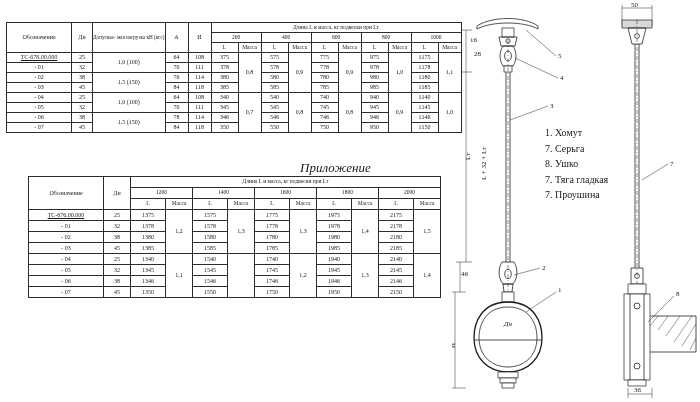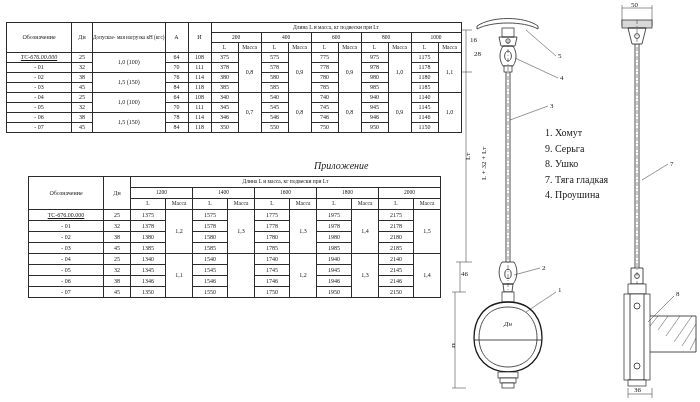--- a/index.html
+++ b/index.html
@@ -44,21 +44,21 @@
   #table-bottom{position:absolute;left:28px;top:176px;}
   #table-bottom td,#table-bottom th{height:10px;}
   #table-bottom .desig{width:74px;}
   #table-bottom .dn{width:26px;}
   #table-bottom .lcell{width:34px;}
   #table-bottom .mcell{width:26px;}
   #table-bottom .hdr{font-size:5.5px;}
 
   .caption-app{
     position:absolute;left:300px;top:160px;
-    font-size:10px;font-style:italic;margin-left:14px;
+    font-size:13px;font-style:italic;
   }
 
   
   #legend{
     position:absolute;left:545px;top:125px;
     font-size:10px;line-height:1.55;
   }
   #legend div{white-space:nowrap;}
 
   
@@ -326,24 +326,24 @@
       <td>1550</td>
       <td>1750</td>
       <td>1950</td>
       <td>2150</td>
     </tr>
   </tbody>
     </table>
 
   <div id="legend">
     <div>1. Хомут</div>
-    <div>9. Серьга</div>
+    <div>7. Серьга</div>
     <div>8. Ушко</div>
     <div>7. Тяга гладкая</div>
-    <div>4. Проушина</div>
+    <div>7. Проушина</div>
   </div>
 
   <div id="drawing">
   <svg width="248" height="402" viewBox="0 0 248 402" xmlns="http://www.w3.org/2000/svg">
 
     <g>
       <path class="ln" d="M25 26 C40 16, 72 16, 86 26 L86 29 C72 21, 40 21, 25 29 Z" fill="#e8e8e8"></path>
       <rect class="fillwhite" x="50" y="28" width="12" height="9"></rect>
       <path class="ln" d="M47 37 L65 37 L63 46 L49 46 Z" fill="#f2f2f2"></path>
       <circle class="ln" cx="56" cy="41" r="2.2" fill="#ffffff"></circle>

